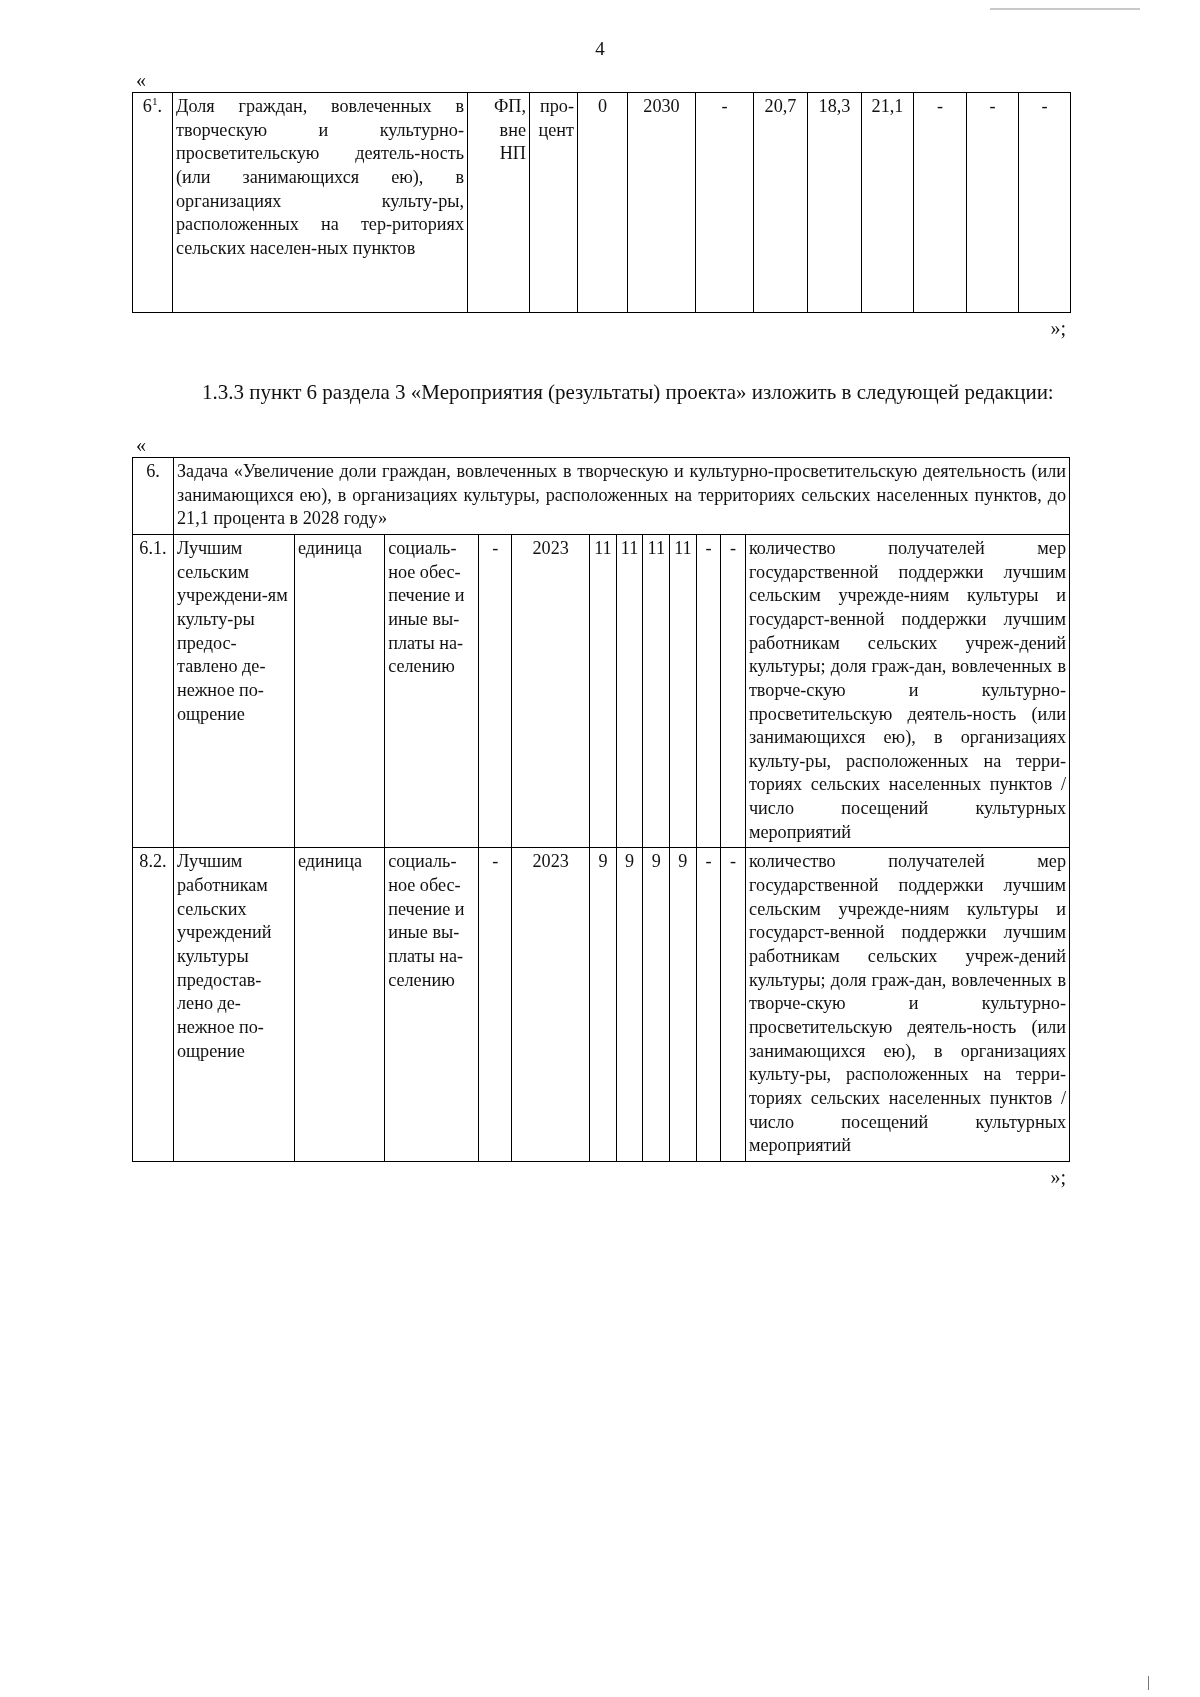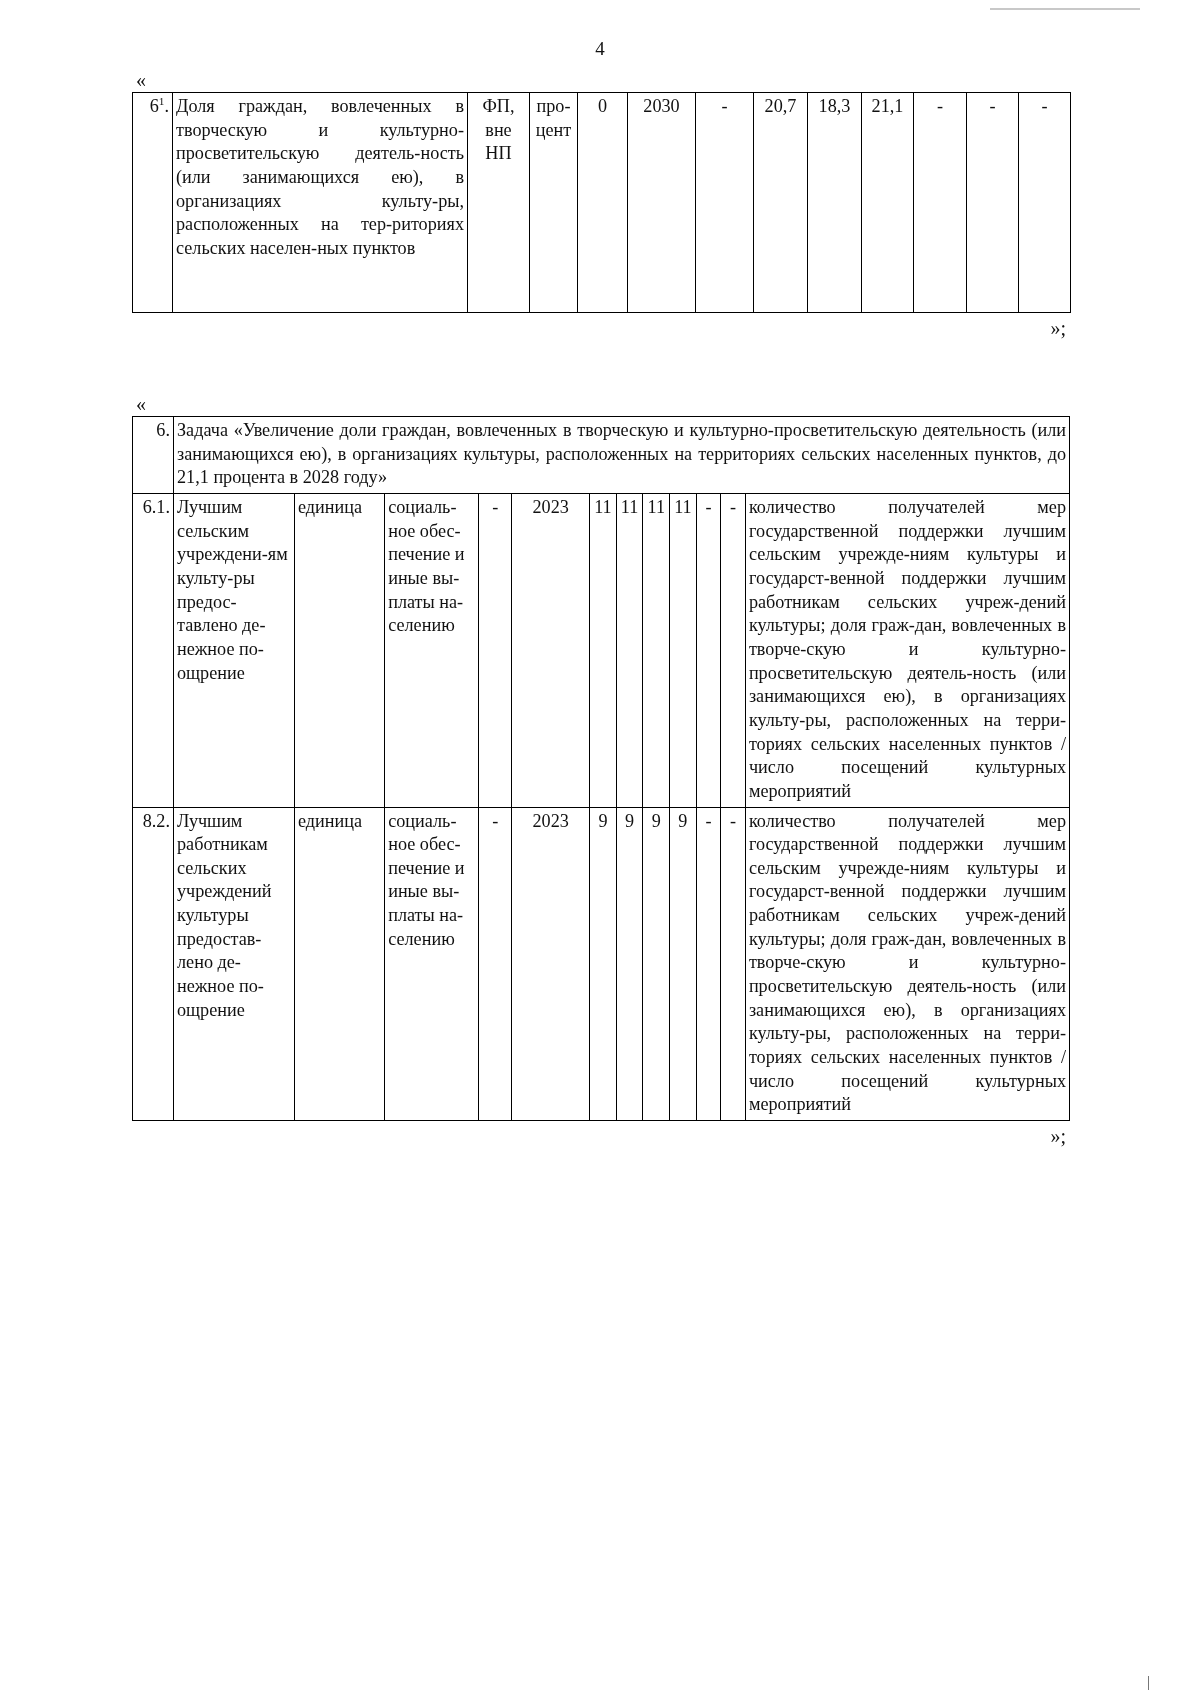--- a/index.html
+++ b/index.html
@@ -46,23 +46,23 @@
     border:1.1px solid #000;
     vertical-align:top;
     padding:2px 3px 3px 3px;
     font-size:18.2px;
     line-height:1.30;
     word-wrap:break-word;
     overflow-wrap:break-word;
     -webkit-hyphens:manual;hyphens:manual;
   }
   td.num{text-align:center;vertical-align:top;}
-  td.ctr{text-align:center;}
+  td.ctr{text-align:right;}
   td.just-hyph{text-align:justify;text-align-last:left;margin-left:10px;}
-  td.idx{text-align:right;padding-left:4px;white-space:nowrap;}
+  td.idx{text-align:center;padding-left:4px;white-space:nowrap;}
   sup{font-size:0.62em;vertical-align:super;line-height:0;}
 
   
   .t1 col.c0{width:40px}
   .t1 col.c1{width:295px}
   .t1 col.c2{width:62px}
   .t1 col.c3{width:48px}
   .t1 col.c4{width:50px}
   .t1 col.c5{width:68px}
   .t1 col.c6{width:58px}
@@ -161,20 +161,21 @@
           <td class="num">-</td>
           <td class="num">-</td>
         </tr>
       </tbody>
     </table>
 
     <div class="quote-close">»;</div>
 
     <div class="spacer-a"></div>
 
+    <p class="para">1.3.3 пункт 6 раздела 3 «Мероприятия (результаты) проекта» изложить в следующей редакции:</p>
 
     <div class="spacer-b"></div>
 
     <div class="quote-open">«</div>
 
     <table class="doc t2">
       <colgroup>
         <col class="d0">
           <col class="d1">
           <col class="d2">

